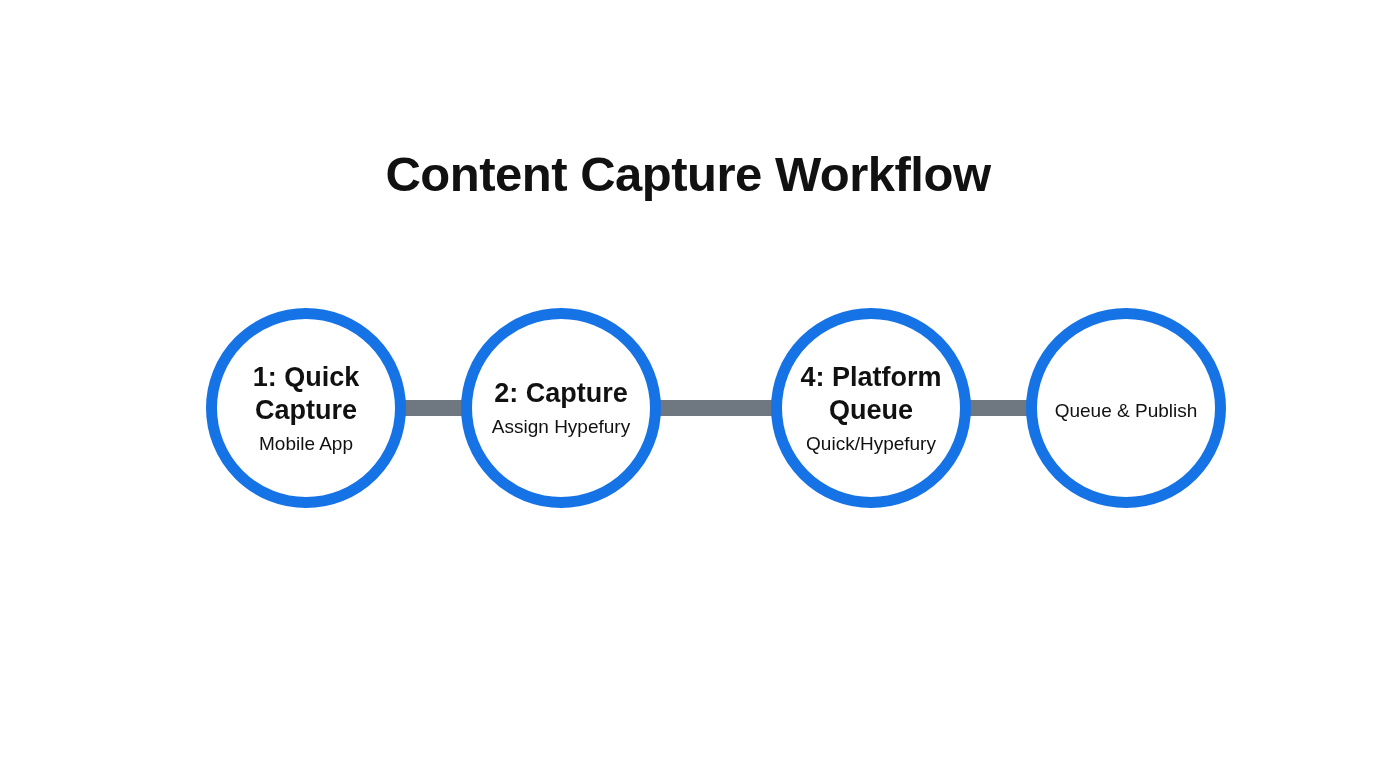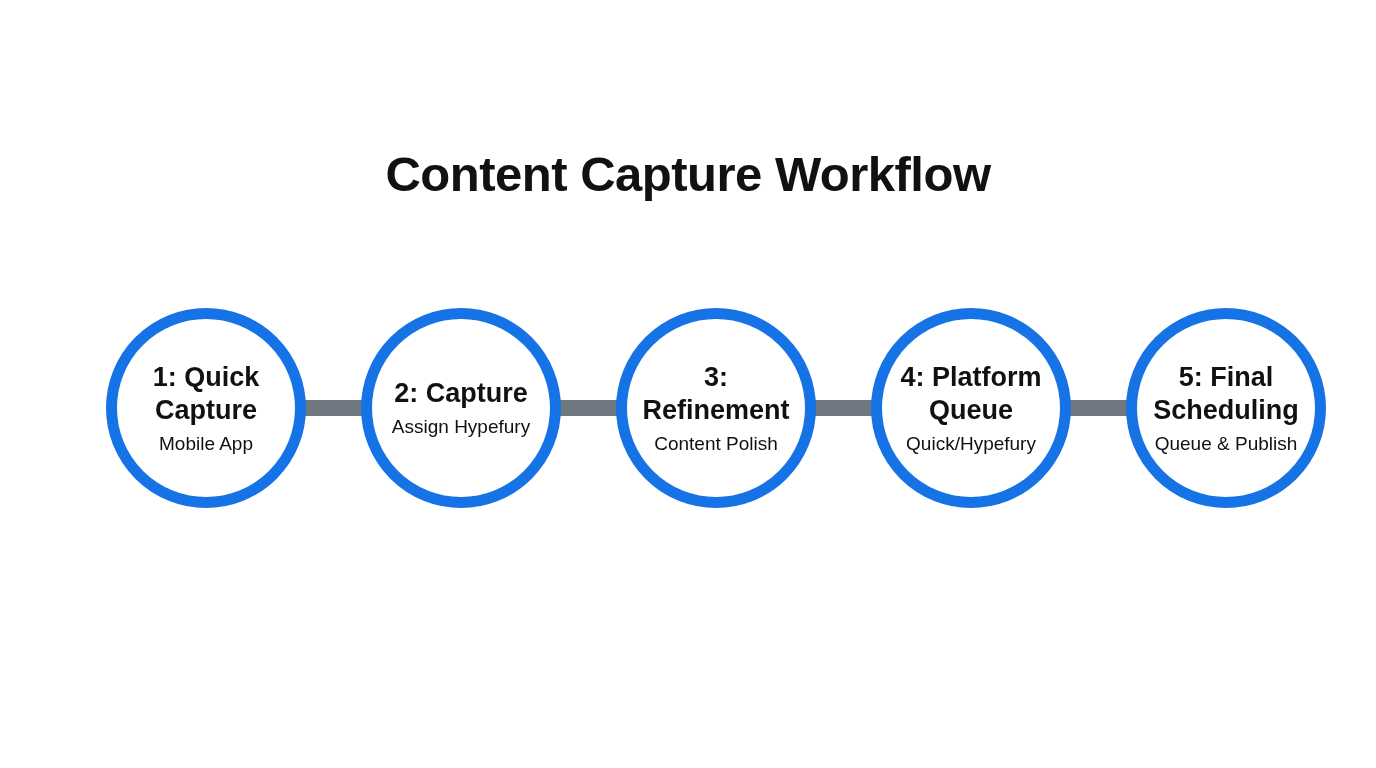--- a/index.html
+++ b/index.html
@@ -93,33 +93,28 @@
 
     <div class="connector"></div>
 
     <div class="step-circle">
       <div class="step-label">2: Capture</div>
       <div class="step-sublabel">Assign Hypefury</div>
     </div>
 
     <div class="connector"></div>
 
-    <div class="step-circle">
-      <div class="step-label">3: Refinement</div>
-      <div class="step-sublabel">Content Polish</div>
-    </div>
 
     <div class="connector"></div>
 
     <div class="step-circle">
       <div class="step-label">4: Platform Queue</div>
       <div class="step-sublabel">Quick/Hypefury</div>
     </div>
 
     <div class="connector"></div>
 
     <div class="step-circle">
-      <div class="step-label">5: Final Scheduling</div>
       <div class="step-sublabel">Queue &amp; Publish</div>
     </div>
 
   </div>
 </div>
 
 </body></html>

